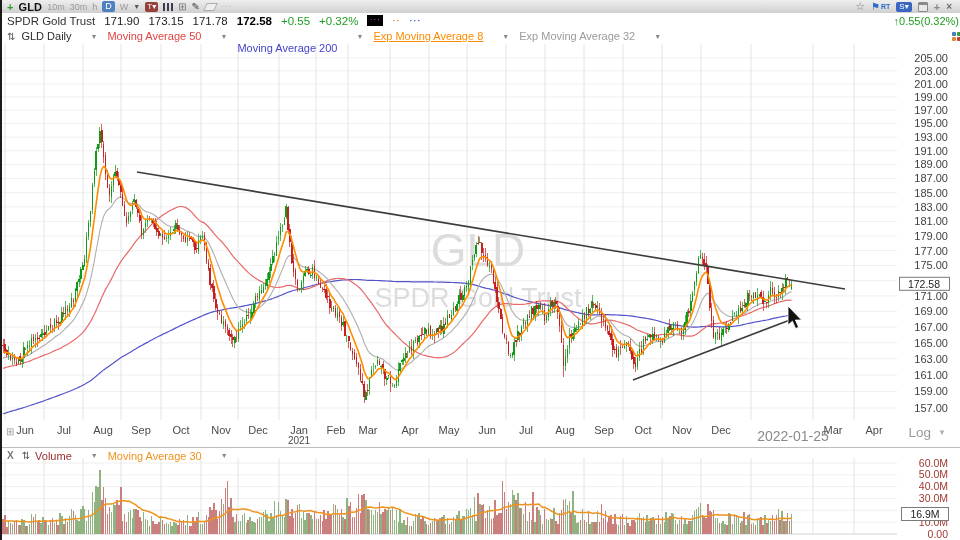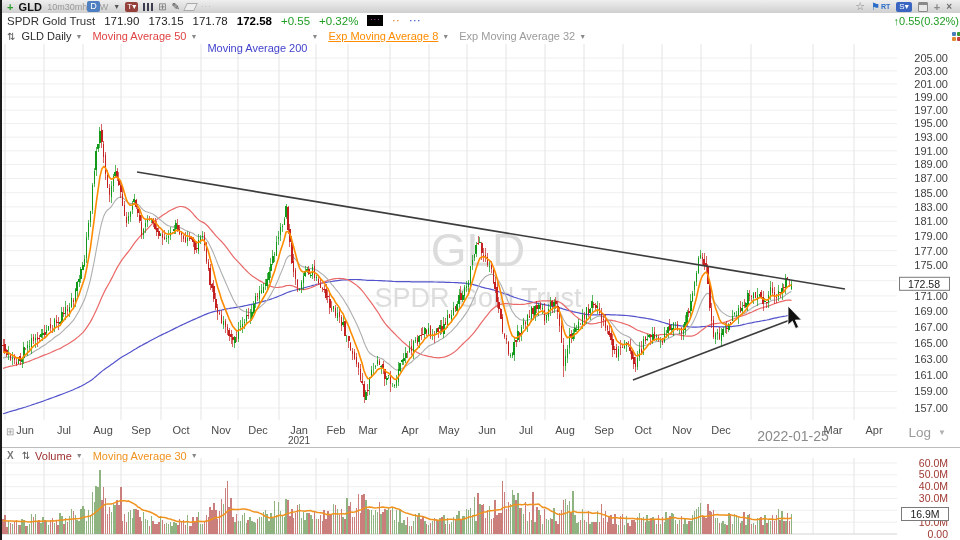--- a/index.html
+++ b/index.html
@@ -42,21 +42,21 @@
   .blackbox{width:16px;height:11px;background:#000;color:#d04fd0;font-size:8px;line-height:10px;
     text-align:center;letter-spacing:1px;}
   .odots{color:#e08a2e;font-weight:700;font-size:9px;letter-spacing:1px;}
   .bdots{color:#3a5fd9;font-weight:700;font-size:9px;letter-spacing:1px;}
   .quote .rgt{margin-left:auto;padding-right:8px;font-size:11px;}
   .uparrow{font-weight:700;}
   
   .legend{position:absolute;left:0;top:28px;width:960px;height:16px;background:#fff;
     display:flex;align-items:center;gap:4px;padding-left:7px;font-size:11px;z-index:10;}
   .legend .sort{color:#555;font-size:10px;margin-right:2px;}
-  .litem{display:flex;align-items:center;gap:4px;margin-right:10px;}
+  .litem{display:flex;align-items:center;gap:19px;margin-right:10px;}
   .litem .dd{font-size:7px;color:#888;}
   .layout-icon{margin-left:auto;margin-right:6px;width:9px;height:9px;display:grid;
     grid-template-columns:4px 4px;grid-gap:1px;}
   .layout-icon i{width:4px;height:4px;border-radius:1px;}
   
   #main-svg{position:absolute;left:0;top:44px;}
   #vol-svg{position:absolute;left:0;top:448px;}
   .xaxis{position:absolute;left:0;top:420px;width:960px;height:27px;background:#fff;font-size:11px;color:#4a4a4a;}
   .xaxis .m{position:absolute;top:4px;transform:translateX(-50%);white-space:nowrap;}
   .xaxis .m.small{font-size:14px;color:#8a8a8a;top:8px;}
@@ -74,21 +74,21 @@
 </style>
 </head>
 <body>
 
 <div class="edge"></div>
 
 <div class="toolbar">
   <div class="lft">
     <span class="plus">+</span>
     <span class="sym">GLD</span>
-    <span id="tf-slot" style="display:flex;align-items:center;">
+    <span id="tf-slot" style="display:flex;gap:5px;align-items:center;">
         <span class="tf">10m</span>
         <span class="tf">30m</span>
         <span class="tf">h</span>
         <span class="tf active">D</span>
         <span class="tf">W</span>
       </span>
     <span class="dd">▼</span>
     <span class="chip-t">T▾</span>
     <span class="icon-bars"></span>
     <span class="gicon">⊞</span>

